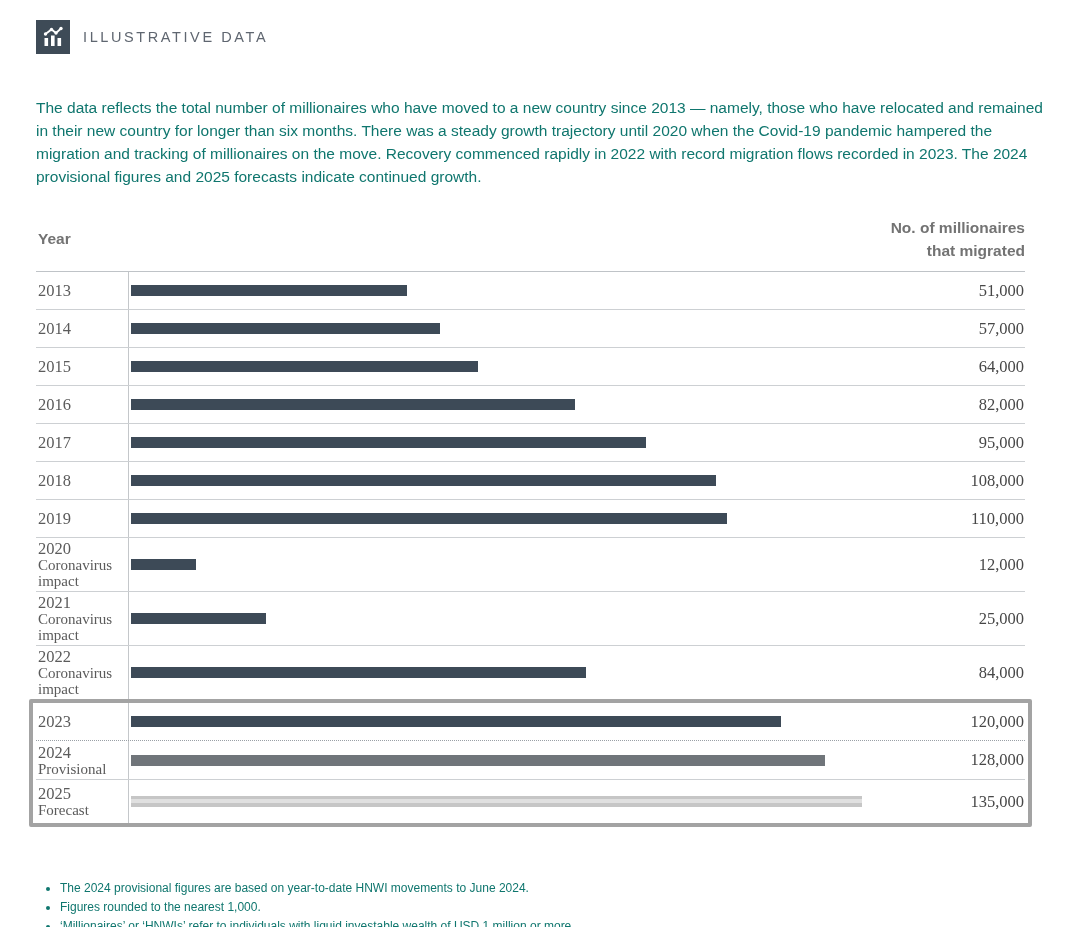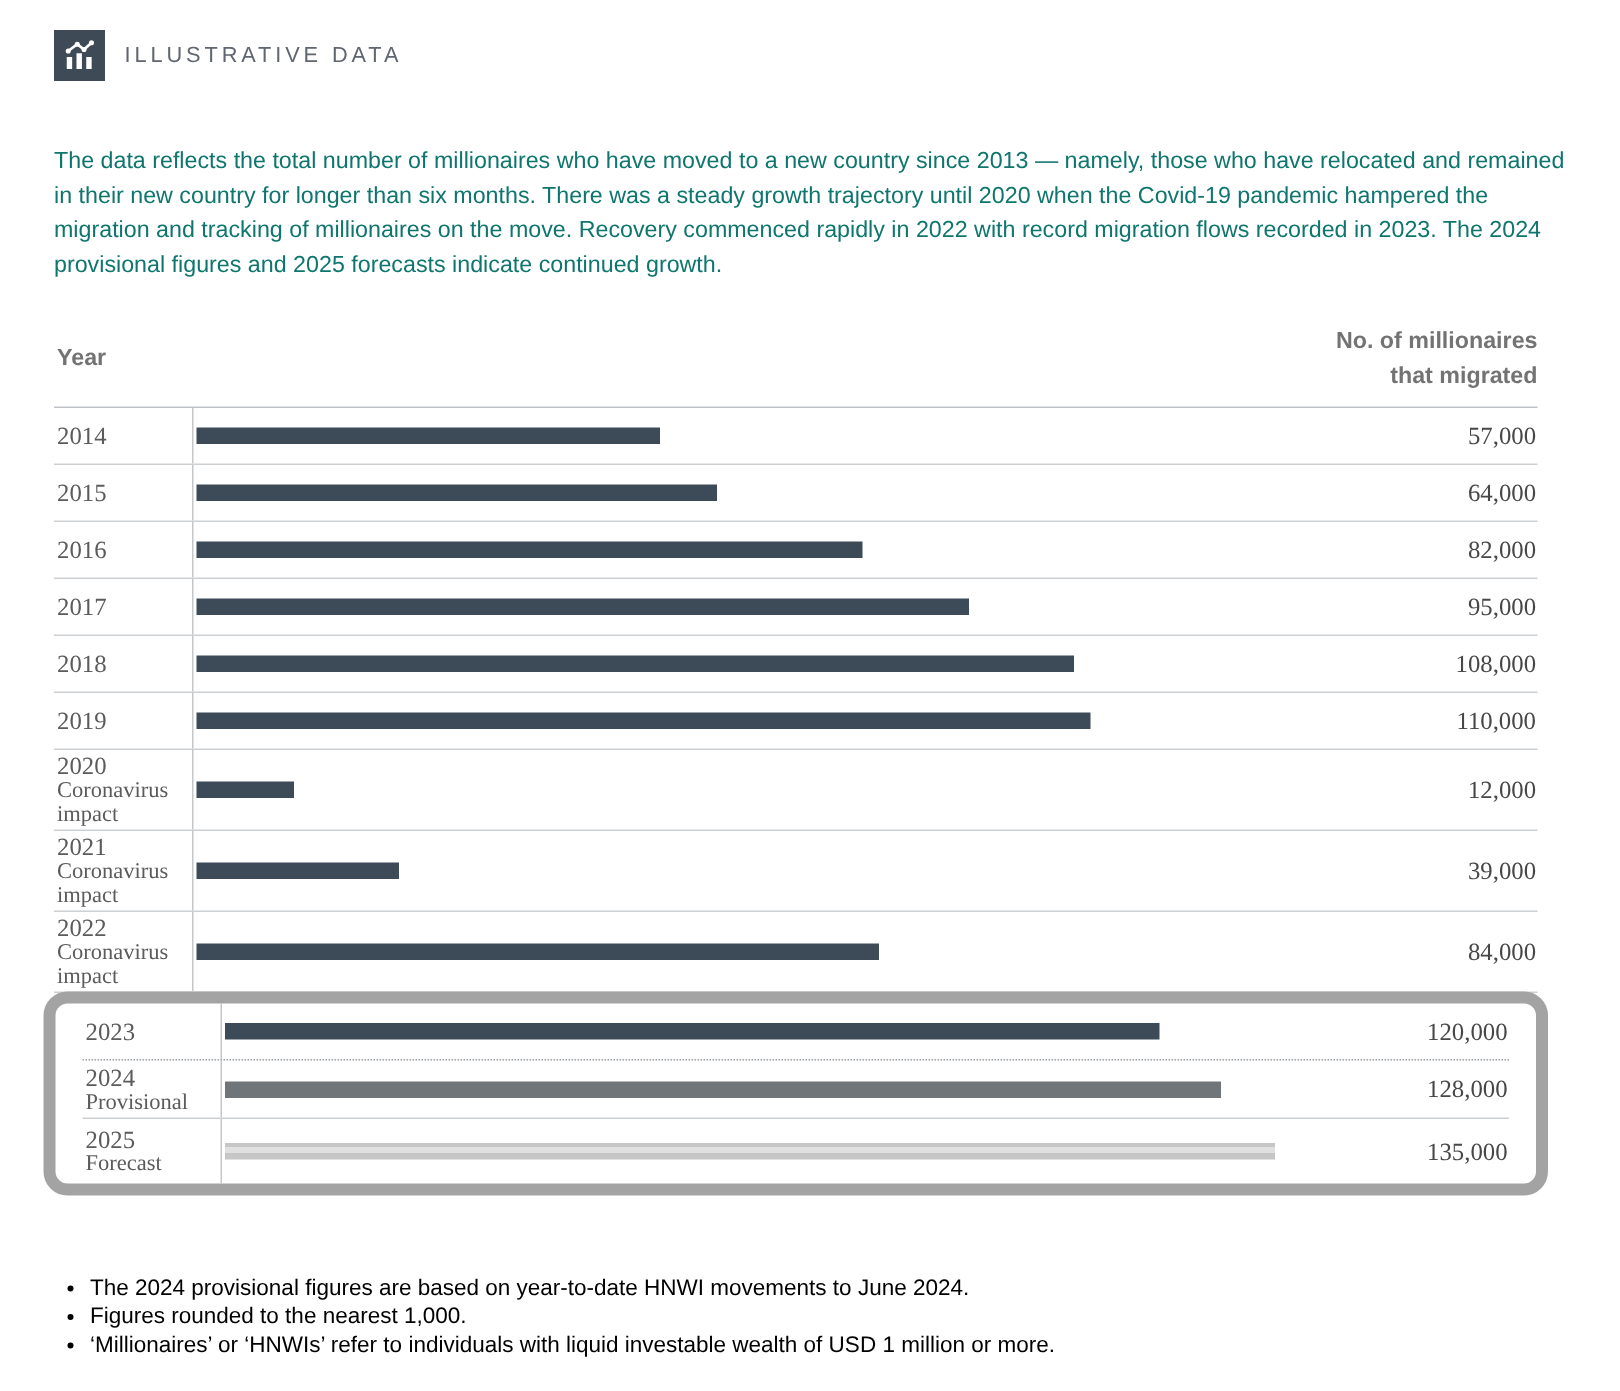--- a/index.html
+++ b/index.html
@@ -76,34 +76,34 @@
   .value {
     margin-left: auto;
     font-family: "Liberation Serif", serif;
     font-size: 16.5px; color: #474747;
     padding-right: 1px;
     white-space: nowrap;
   }
 
   
   .highlight-box {
-    border: 8px solid #a3a3a3;
-    border-radius: 16px;
+    border: 4px solid #a3a3a3;
+    border-radius: 2px;
     margin: -1px -7px 0 -7px;
-    padding: 0 18px;
+    padding: 0 3px;
     background: transparent;
   }
   .highlight-box .row:nth-child(1) { border-bottom: 1px dotted #9aa0a6; }
   .highlight-box .row:nth-child(2) { border-bottom: 1px solid #cdd0d3; min-height: 39px; }
   .highlight-box .row:nth-child(3) { border-bottom: none; min-height: 43px; }
 
   
   .footnotes { margin-top: 52px; padding-left: 24px; }
   .footnotes li {
-    font-size: 15px; line-height: 19px; color: #000000;
+    font-size: 12px; line-height: 19px; color: #0f766e;
     margin-bottom: 0;
   }
 </style>
 </head>
 <body>
 
 <div class="brand-row">
   <div class="brand-icon">
     <svg width="24" height="24" viewBox="0 0 24 24" aria-hidden="true">
       <rect x="3.5" y="13" width="3.6" height="8" fill="#ffffff"></rect>
@@ -126,20 +126,29 @@
     <div class="col-header-year">Year</div>
     <div class="col-header-value">
       <div>No. of millionaires</div>
       <div>that migrated</div>
     </div>
   </div>
   <div class="chart">
     <div>
         <div class="row">
           <div class="year-cell">
+            <div class="year-text">2013</div>
+          </div>
+          <div class="bar-area">
+            <div class="bar bar-dark" style="width: 30.9091%;"></div>
+            <div class="value">51,000</div>
+          </div>
+        </div>
+        <div class="row">
+          <div class="year-cell">
             <div class="year-text">2014</div>
           </div>
           <div class="bar-area">
             <div class="bar bar-dark" style="width: 34.5455%;"></div>
             <div class="value">57,000</div>
           </div>
         </div>
         <div class="row">
           <div class="year-cell">
             <div class="year-text">2015</div>
@@ -195,21 +204,21 @@
             <div class="value">12,000</div>
           </div>
         </div>
         <div class="row">
           <div class="year-cell">
             <div class="year-text">2021</div>
             <div class="year-note">Coronavirus impact</div>
           </div>
           <div class="bar-area">
             <div class="bar bar-dark" style="width: 15.1515%;"></div>
-            <div class="value">39,000</div>
+            <div class="value">25,000</div>
           </div>
         </div>
         <div class="row">
           <div class="year-cell">
             <div class="year-text">2022</div>
             <div class="year-note">Coronavirus impact</div>
           </div>
           <div class="bar-area">
             <div class="bar bar-dark" style="width: 50.9091%;"></div>
             <div class="value">84,000</div>

